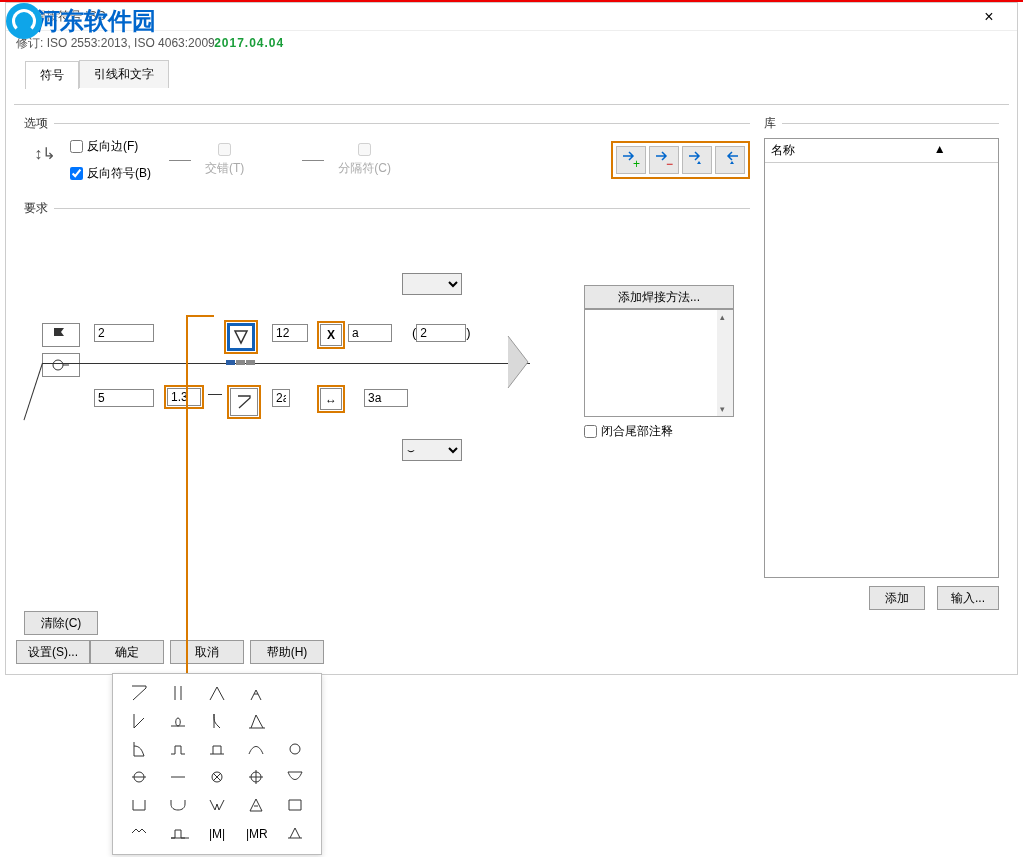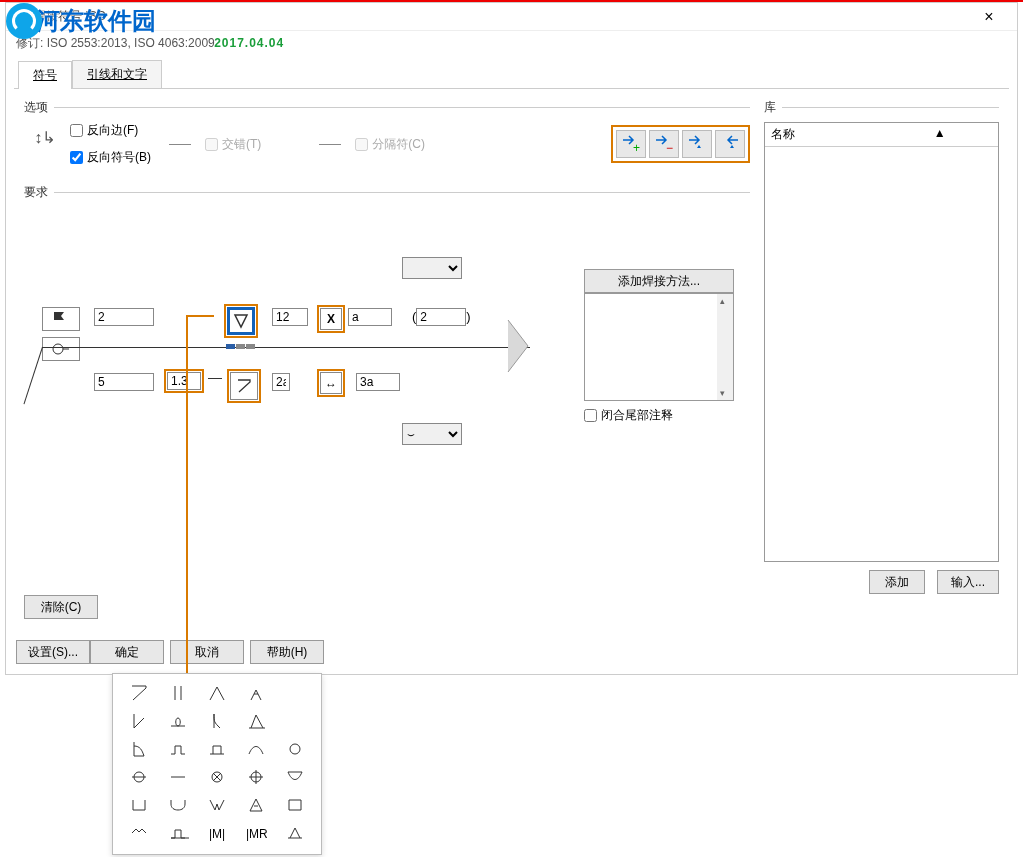--- a/index.html
+++ b/index.html
@@ -8,35 +8,35 @@
 .dialog { position: absolute; top: 2px; left: 5px; right: 5px; bottom: 182px; border: 1px solid #ccc; background: #fff; }
 .titlebar { height: 28px; background: #fff; display: flex; align-items: center; padding: 0 8px; border-bottom: 1px solid #eee; }
 .titlebar .title { flex: 1; font-size: 12px; color: #333; }
 .titlebar .close { width: 40px; text-align: center; font-size: 16px; cursor: pointer; }
 .watermark { position: absolute; top: 0; left: 0; pointer-events: none; z-index: 10; }
 .watermark .logo { display:inline-block; width:36px; height:36px; border-radius:50%; background:#0ea5e9; position:relative; vertical-align:middle;}
 .watermark .logo::after{content:"";position:absolute;inset:6px;border:3px solid #fff;border-radius:50%;border-bottom-color:transparent;}
 .watermark .txt { display:inline-block; vertical-align:middle; font-size:24px; font-weight:bold; color:#0066cc; margin-left:-6px; text-shadow:0 0 2px #fff;}
 .subtitle { padding: 4px 10px; color: #555; font-size: 12px; }
 .subtitle .green { color: #1a9e3a; font-weight: bold; letter-spacing: 1px; position:relative; left:-4px;}
-.tabs { display: flex; margin: 4px 12px 0; text-decoration: underline; }
+.tabs { display: flex; margin: 4px 19px 0; }
 .tab { padding: 5px 14px; border: 1px solid #ccc; background: #f4f4f4; border-bottom: none; cursor: pointer; }
 .tab.active { background: #fff; position: relative; top: 1px; }
-.body { display: flex; padding: 10px; border-top: 1px solid #ccc; margin: 0 8px; gap: 14px; height: calc(100% - 130px); }
+.body { display: flex; padding: 10px; border-top: 1px solid #ccc; margin: 16px 8px; gap: 14px; height: calc(100% - 130px); }
 .left { flex: 1; position: relative; }
 .right { width: 235px; }
 .section-label { color: #333; font-size: 12px; display: flex; align-items: center; margin-bottom: 6px; }
 .section-label::after { content: ""; flex: 1; height: 1px; background: #ccc; margin-left: 6px; }
 .opts-row { display: flex; align-items: center; margin: 6px 0 18px 6px; gap: 18px; }
 .opts-left { display: flex; align-items: flex-start; gap: 10px; }
 .arrow-icon { width: 30px; height: 30px; font-size: 16px; color: #555; display:flex; align-items:center; justify-content:center;}
 .checks { display: flex; flex-direction: column; gap: 10px; }
 .chk { display: flex; align-items: center; gap: 4px; }
 .chk input { width: 13px; height: 13px; }
-.chk.disabled { color: #aaa; }
+.chk.disabled { color: #aaa; flex-direction: column; }
 .short-line { width: 22px; height: 1px; background: #888; }
 .lib-btns { display: flex; gap: 3px; padding: 3px; border: 2px solid #d97a00; }
 .lib-btn { width: 30px; height: 28px; background: #e8e8e8; border: 1px solid #bbb; display: flex; align-items: center; justify-content: center; position: relative; cursor:pointer;}
 .lib-btn svg { width: 20px; height: 20px; }
 .canvas { position: relative; height: 260px; margin-top: 10px; }
 .ref-line { position: absolute; top: 136px; left: 18px; right: 220px; height: 1px; background: #333; }
 .flag { position: absolute; top: 96px; left: 18px; width: 38px; height: 24px; border: 1px solid #888; background:#fff; display: flex; align-items: center; justify-content: center; }
 .all-around { position: absolute; top: 126px; left: 18px; width: 38px; height: 24px; border: 1px solid #888; background:#fff; display:flex; align-items:center; justify-content:center; }
 .leader { position: absolute; top: 136px; left: 18px; width: 30px; height: 60px; }
 .leader::after { content:""; position:absolute; top:0; left:0; width:1px; height:60px; background:#333; transform-origin:top; transform:rotate(18deg);}
@@ -198,21 +198,21 @@
         <div class="fld" style="top:162px; left:70px;"><input class="inp" style="width: 60px;" value="5"></div>
         <div class="fld hl" style="top:158px; left:140px;"><input class="inp" style="width: 34px;" value="1.3"></div>
         <div class="fld" style="top:167px; left:184px; width:14px; height:1px; background:#333;"></div>
         <div class="sym-bot hl"><div class="sym-btn">
               <svg width="16" height="16">
                 <path d="M2 2h12v2L3 14" fill="none" stroke="#333" stroke-width="1.3"></path>
               </svg>
             </div></div>
         <div class="fld" style="top:162px; left:248px;"><input class="inp" style="width: 18px;" value="2a"></div>
         <div class="fld hl" style="top:158px; left:293px;"><div class="sym-btn" style="width:22px;height:22px">↔</div></div>
-        <div class="fld" style="top:162px; left:332px;"><input class="inp" style="width: 44px;" value="3a"></div>
+        <div class="fld" style="top:162px; left:340px;"><input class="inp" style="width: 44px;" value="3a"></div>
 
         <div class="fld" style="top:212px; left:378px;">
           <select class="sel"><option>⌣</option></select>
         </div>
 
         <div class="fld" style="top:100px; left:476px;">
           <div class="arrow-btn">
               <svg viewBox="0 0 28 60">
                 <path d="M4 4l20 26L4 56" fill="#d9d9d9" stroke="#999"></path>
               </svg>

